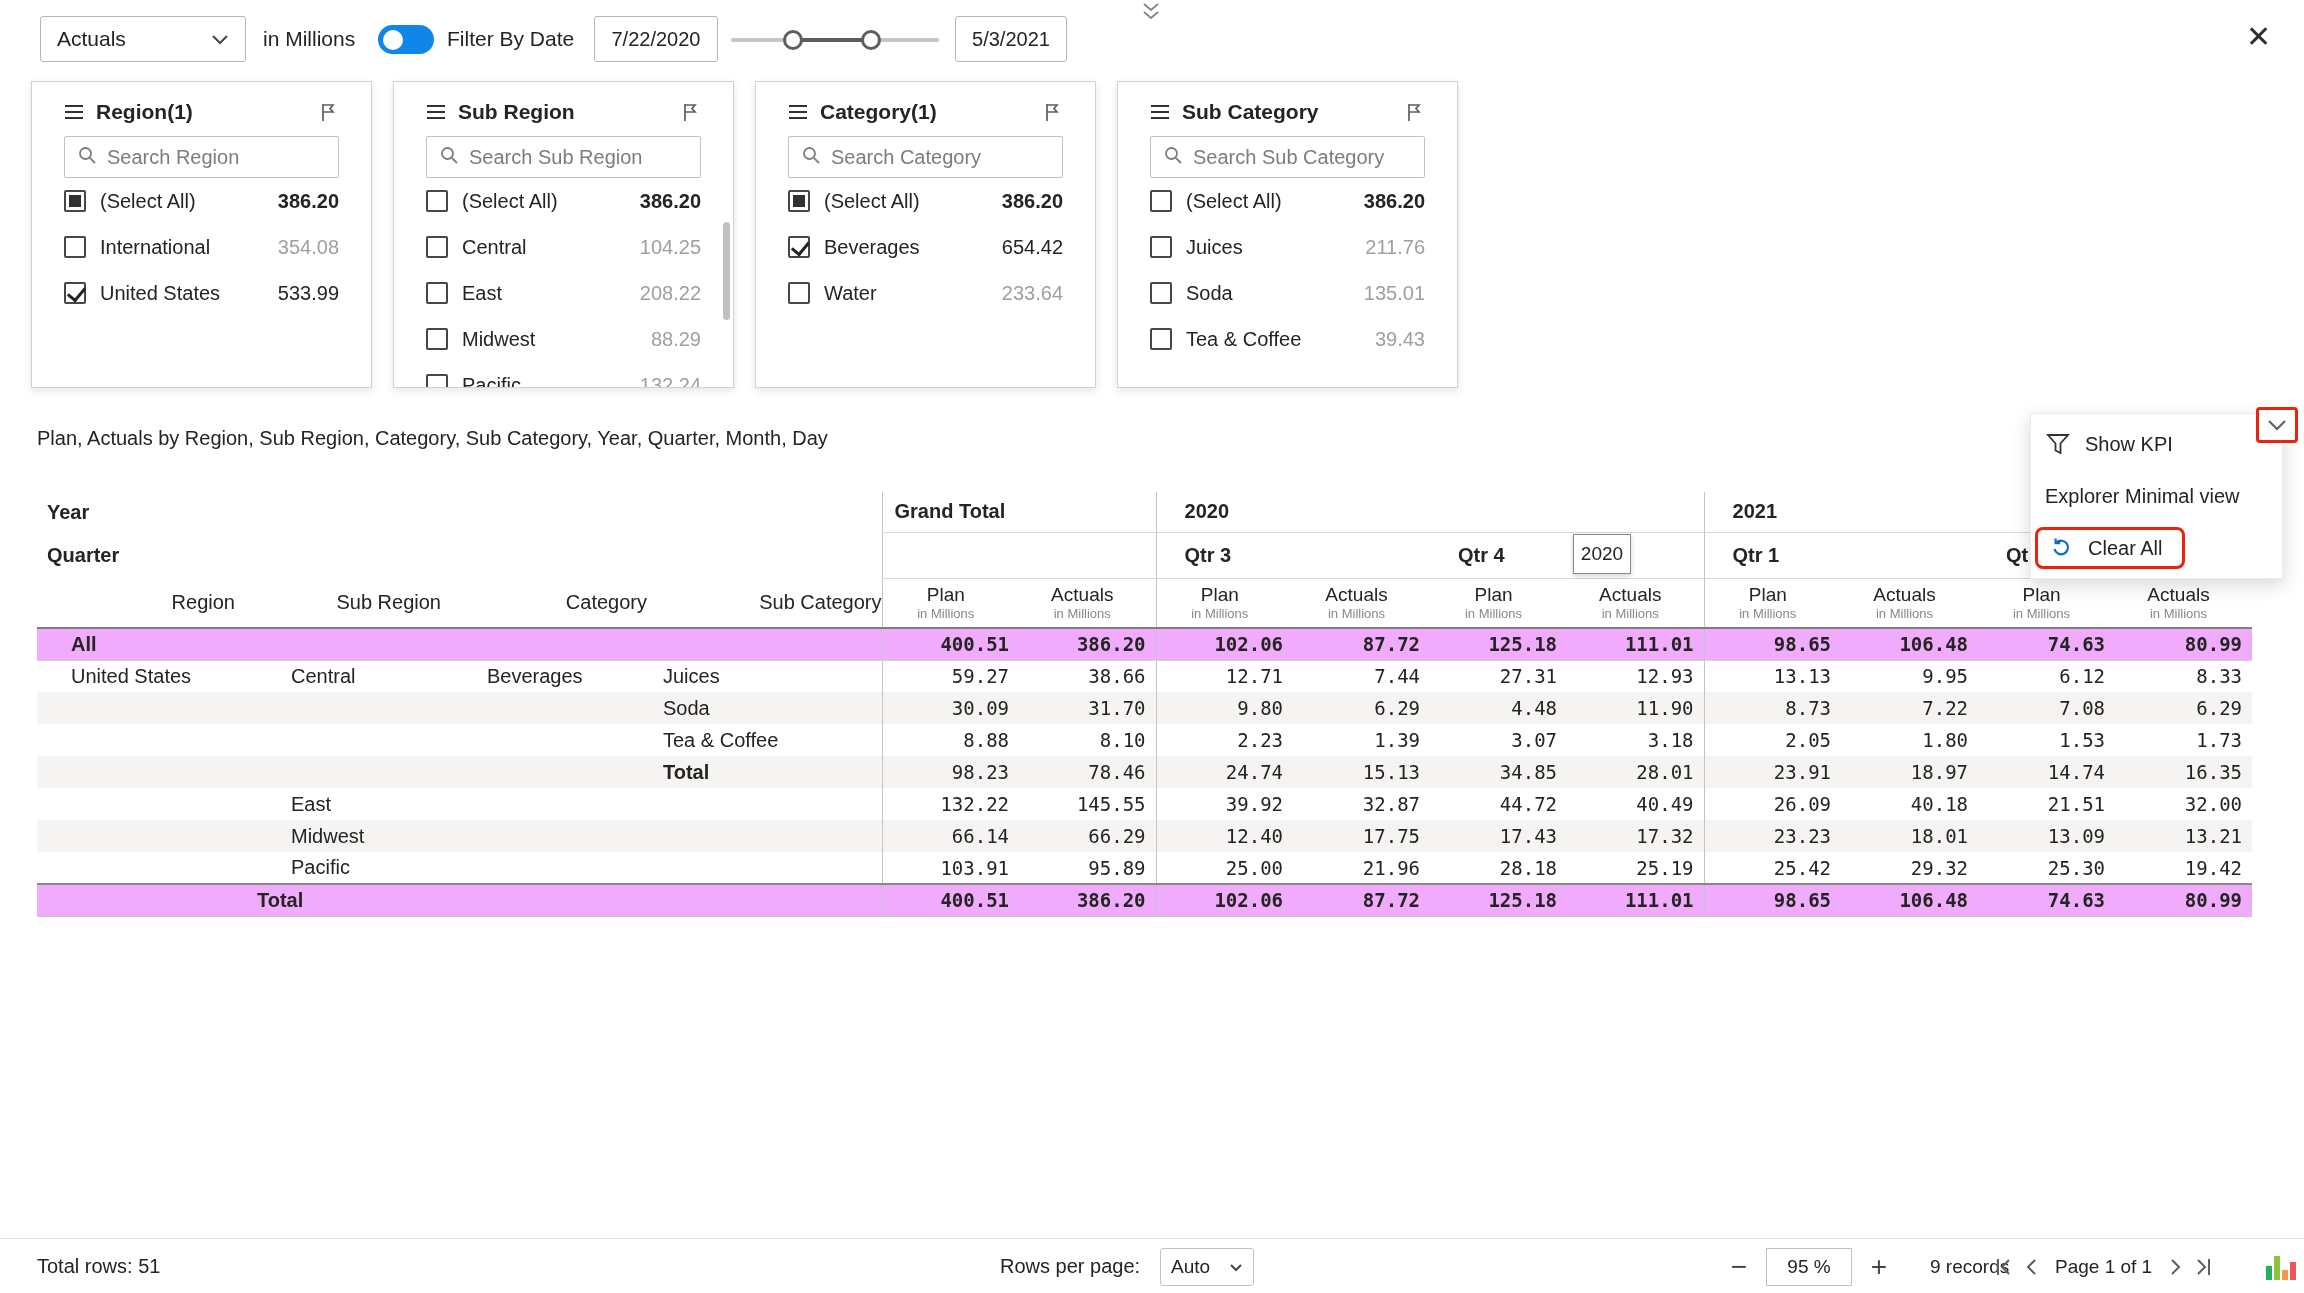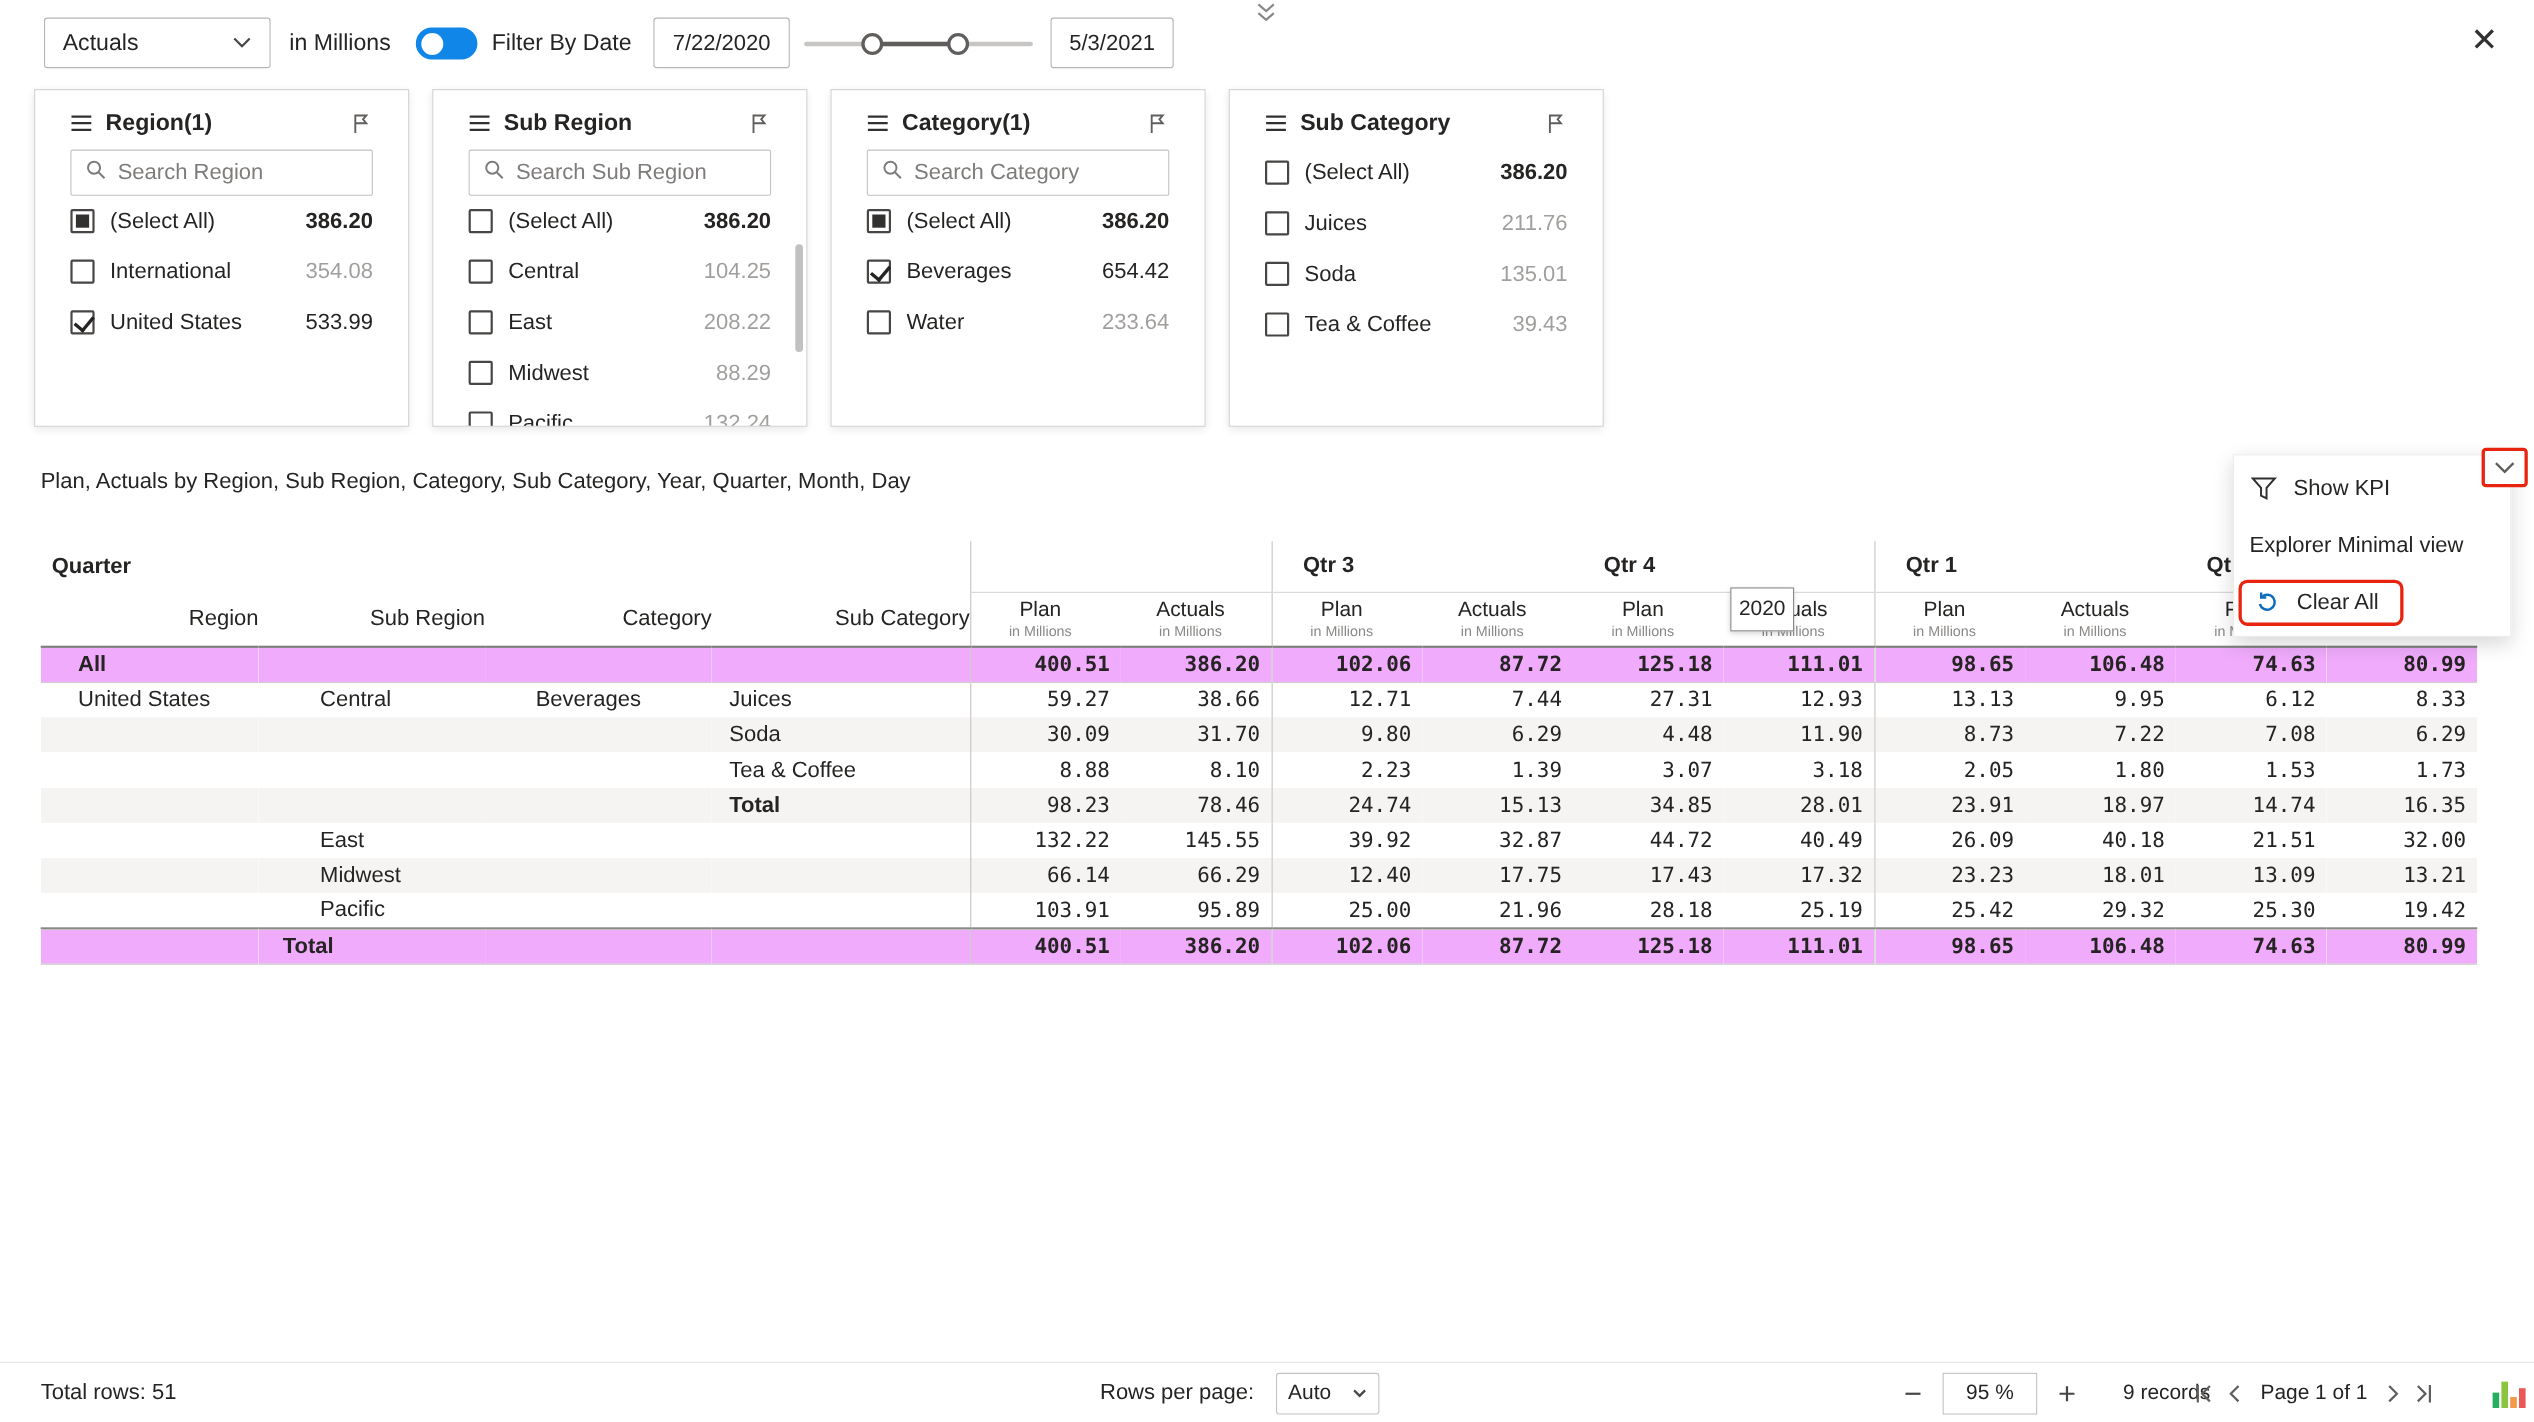--- a/index.html
+++ b/index.html
@@ -290,20 +290,27 @@
             </g>
           </svg>
         </span>
         <span class="card-title">Sub Category</span>
         <span class="flag-icon">
           <svg width="20" height="21" viewBox="0 0 20 21">
             <path d="M4 2v17M4 3h10l-3 3.5L14 10H4" fill="none" stroke="#605e5c" stroke-width="1.7"></path>
           </svg>
         </span>
       </div>
+      <div class="search-box">
+        <span><svg width="20" height="20" viewBox="0 0 20 20">
+            <circle cx="8.5" cy="8.5" r="5.5" fill="none" stroke="#7e7c7a" stroke-width="1.8"></circle>
+            <line x1="12.8" y1="12.8" x2="18" y2="18" stroke="#7e7c7a" stroke-width="1.8"></line>
+          </svg></span>
+        <span>Search Sub Category</span>
+      </div>
       <div class="card-list">
         <div class="item-row">
           <span class="checkbox unchecked"></span>
           <span class="item-label">(Select All)</span>
           <span class="item-value bold">386.20</span>
         </div>
         <div class="item-row">
           <span class="checkbox unchecked"></span>
           <span class="item-label">Juices</span>
           <span class="item-value muted">211.76</span>
@@ -335,20 +342,26 @@
       <col style="width:137px">
       <col style="width:137px">
       <col style="width:137px">
     <col style="width:137px">
       <col style="width:137px">
       <col style="width:137px">
       <col style="width:137px">
       <col style="width:137px">
   </colgroup>
   <thead>
+      <tr class="year-row">
+        <th class="axis" colspan="4">Year</th>
+        <th class="yv b-main gt" colspan="2">Grand Total</th>
+        <th class="yv b-year" colspan="4">2020</th>
+        <th class="yv b-year" colspan="4">2021</th>
+      </tr>
       <tr class="qtr-row">
         <th class="axis" colspan="4">Quarter</th>
         <th class="qv b-main" colspan="2"></th>
         <th class="qv b-year" colspan="2">Qtr 3</th>
         <th class="qv" colspan="2">Qtr 4</th>
         <th class="qv b-year" colspan="2">Qtr 1</th>
         <th class="qv" colspan="2">Qt</th>
       </tr>
       <tr class="meas-row">
         <th class="rowhdr h1">Region</th>

